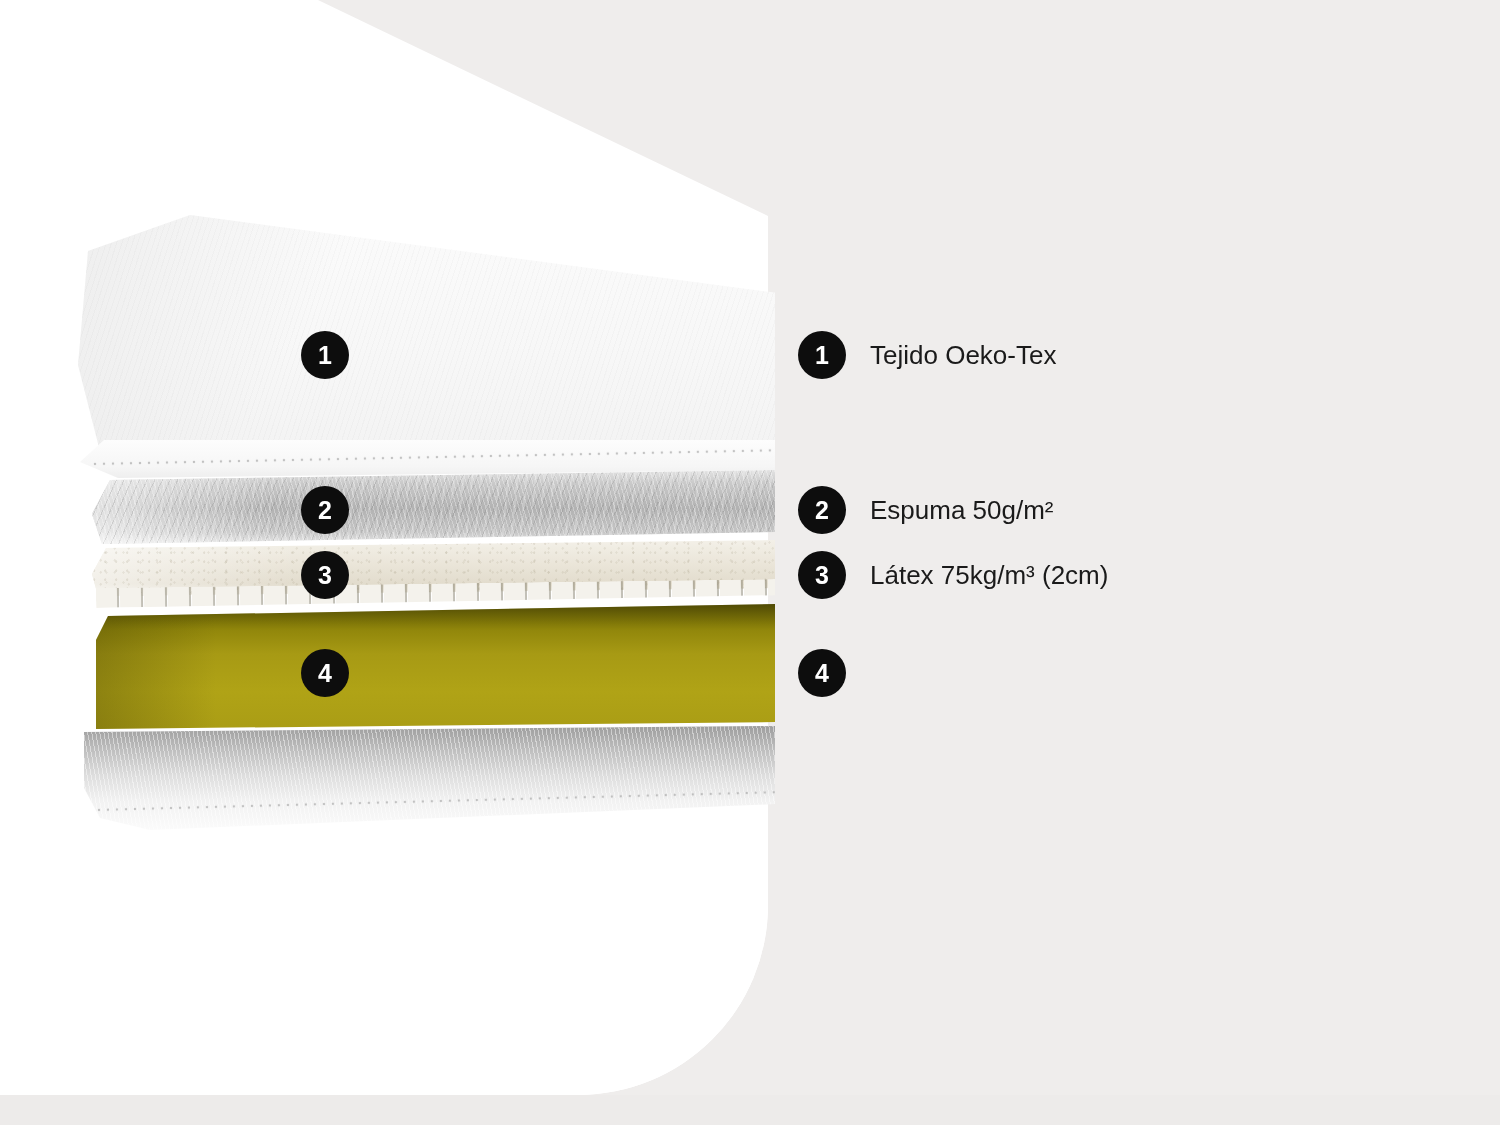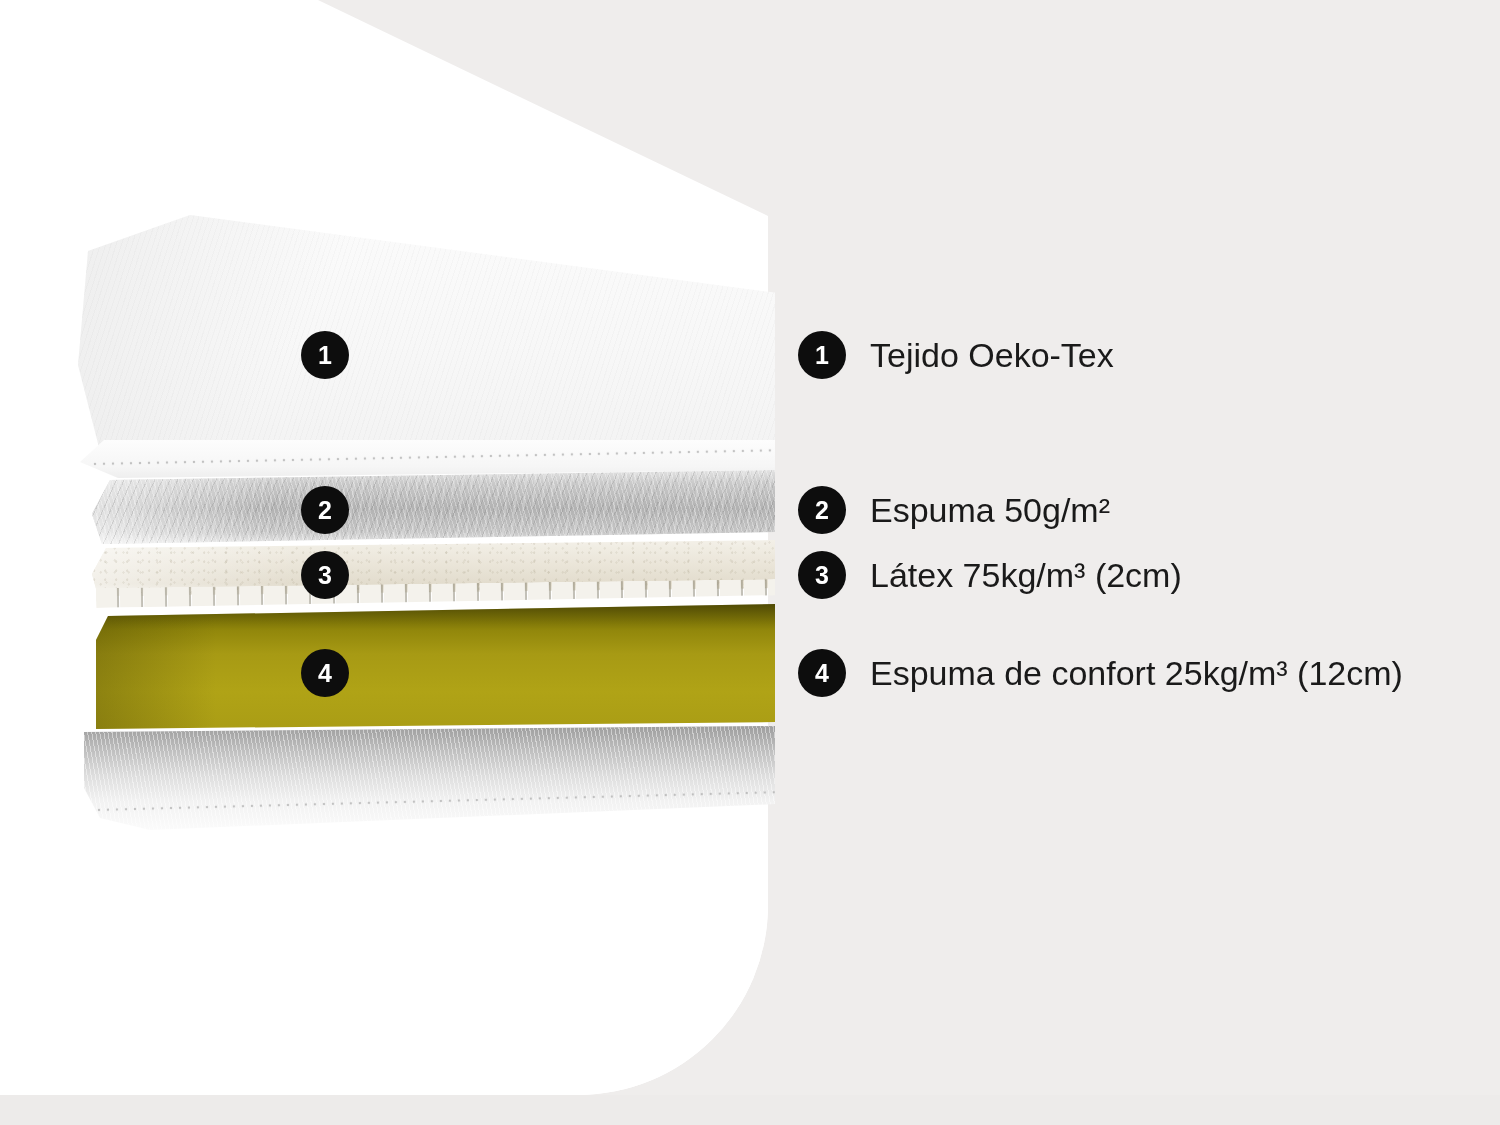--- a/index.html
+++ b/index.html
@@ -148,21 +148,21 @@
     display:flex;align-items:center;justify-content:center;
     font-size:25px;font-weight:600;line-height:1;
     font-family:"Liberation Sans","DejaVu Sans",sans-serif;
     letter-spacing:.2px;
   }
 
   
   .legend{position:absolute;left:798px;top:0;width:700px;height:1125px;}
   .legend-row{position:absolute;left:0;display:flex;align-items:center;gap:24px;}
   .legend-label{
-    font-size:34px;color:#1a1a1a;white-space:nowrap;
+    font-size:26px;color:#1a1a1a;white-space:nowrap;
     font-family:"Liberation Sans","DejaVu Sans",sans-serif;
   }
   .legend .badge{position:relative;flex:0 0 auto;}
 </style>
 </head>
 <body>
 
 <div id="stage">
 
   <div class="bg-white-panel"></div>
@@ -215,18 +215,17 @@
       <div class="legend-label">Espuma 50g/m²</div>
     </div>
 
     <div class="legend-row" style="top:551px">
       <div class="badge">3</div>
       <div class="legend-label">Látex 75kg/m³ (2cm)</div>
     </div>
 
     <div class="legend-row" style="top:649px">
       <div class="badge">4</div>
-      <div class="legend-label">Espuma de confort 25kg/m³ (12cm)</div>
     </div>
 
   </div>
 
 </div>
 
 </body></html>

